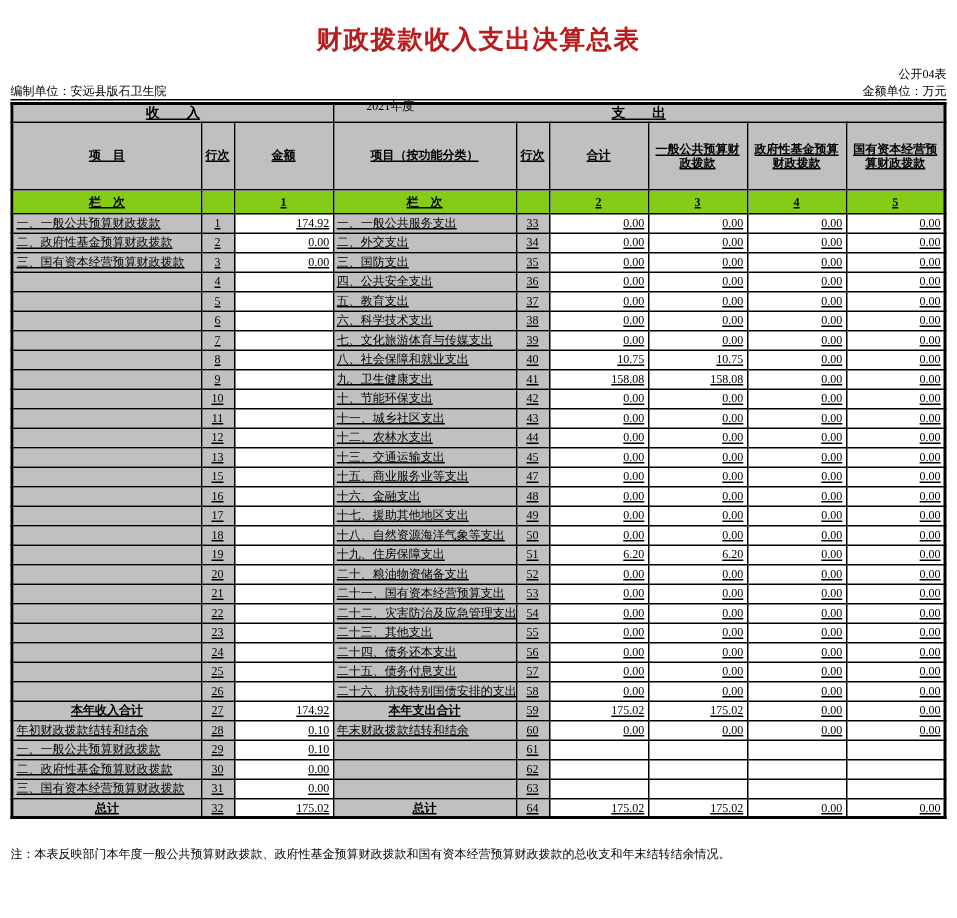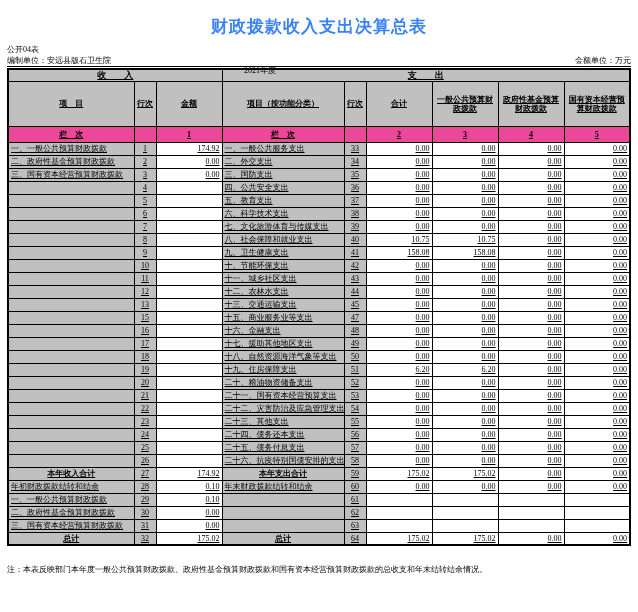--- a/index.html
+++ b/index.html
@@ -10,24 +10,24 @@
     color:#000;
     overflow:hidden;
   }
   .page { position:relative; width:638px; height:612px; padding:0 7px; }
   .title {
     padding-top:15px;
     text-align:center;
     font-size:17px;
     font-weight:bold;
     letter-spacing:1px;
-    color:#3b82f6;
+    color:#b91c1c;
   }
   .form-no {
-    text-align:left;
+    text-align:right;
     font-size:8px;
     margin-top:8px;
     line-height:1.1;
   }
   .meta-line {
     position:relative;
     display:flex;
     justify-content:space-between;
     font-size:8px;
     line-height:1.2;
@@ -48,21 +48,21 @@
   table.fiscal td {
     border:1px solid #000;
     font-size:8px;
     line-height:1.15;
     padding:0 2px;
     overflow:hidden;
     white-space:nowrap;
   }
   tr.band td { background:#c0c0c0; text-align:center; font-weight:bold; font-size:9px; height:12px; }
   tr.cols td { background:#c0c0c0; text-align:center; font-weight:bold; height:45px; white-space:normal; vertical-align:middle; }
-  tr.lanci td { background:#ec4899; text-align:center; font-weight:bold; height:16px; vertical-align:middle; }
+  tr.lanci td { background:#84cc16; text-align:center; font-weight:bold; height:16px; vertical-align:middle; }
   tbody.rows td { height:13px; }
   td.lbl { background:#c0c0c0; text-align:left; }
   td.lbl.ctr { text-align:center; font-weight:bold; }
   td.no  { background:#c0c0c0; text-align:center; }
   td.num { background:#ffffff; text-align:right; }
   .note { font-size:8px; margin-top:19px; line-height:1.2; }
 </style>
 </head>
 <body>
 

